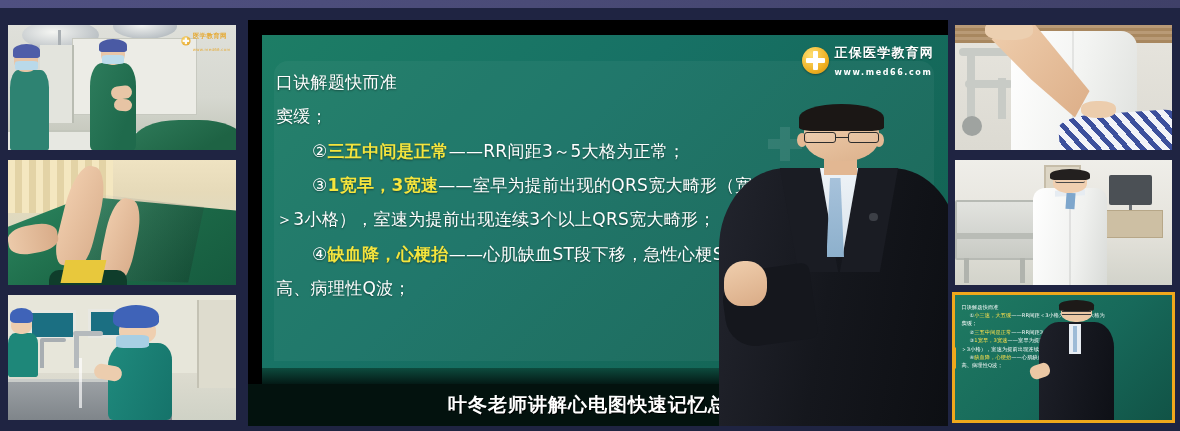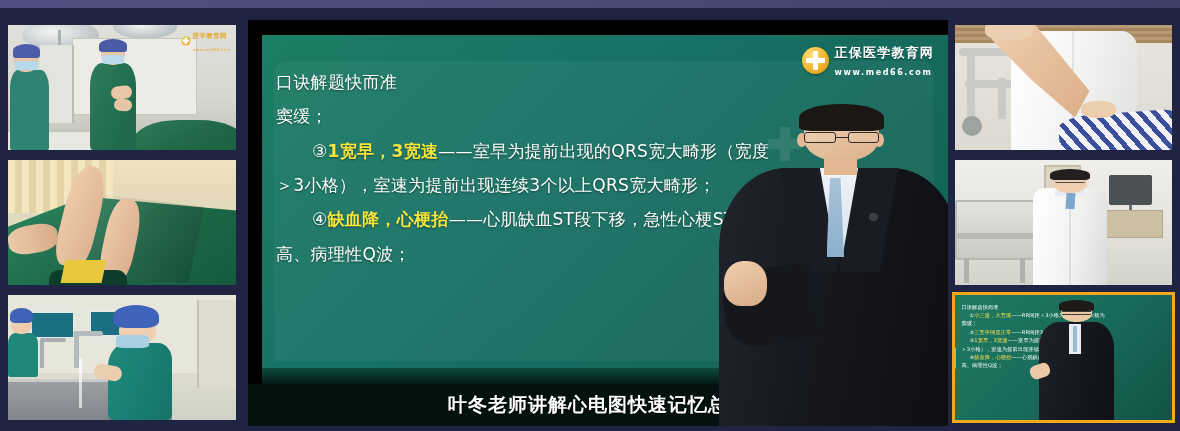--- a/index.html
+++ b/index.html
@@ -389,20 +389,21 @@
         <span class="v" style="left:10px; top:0; width:10px; height:30px;"></span>
         <span class="h" style="left:0; top:10px; width:30px; height:10px;"></span>
       </div>
 
       <div id="slide-card"></div>
 
       <div id="slide-text">
         <div class="line">口诀解题快而准</div>
         <div id="slide-lines">
             <div class="line"><span>窦缓；</span></div>
+            <div class="line indent"><span>②</span><span class="hl">三五中间是正常</span><span>——RR间距3～5大格为正常；</span></div>
             <div class="line indent"><span>③</span><span class="hl">1宽早，3宽速</span><span>——室早为提前出现的QRS宽大畸形（宽度</span></div>
             <div class="line"><span>＞3小格），室速为提前出现连续3个以上QRS宽大畸形；</span></div>
             <div class="line indent"><span>④</span><span class="hl">缺血降，心梗抬</span><span>——心肌缺血ST段下移，急性心梗ST抬</span></div>
             <div class="line"><span>高、病理性Q波；</span></div>
           </div>
       </div>
 
       <div id="teacher">
         <div class="t-suit"></div>
         <div class="t-shirt"></div>

